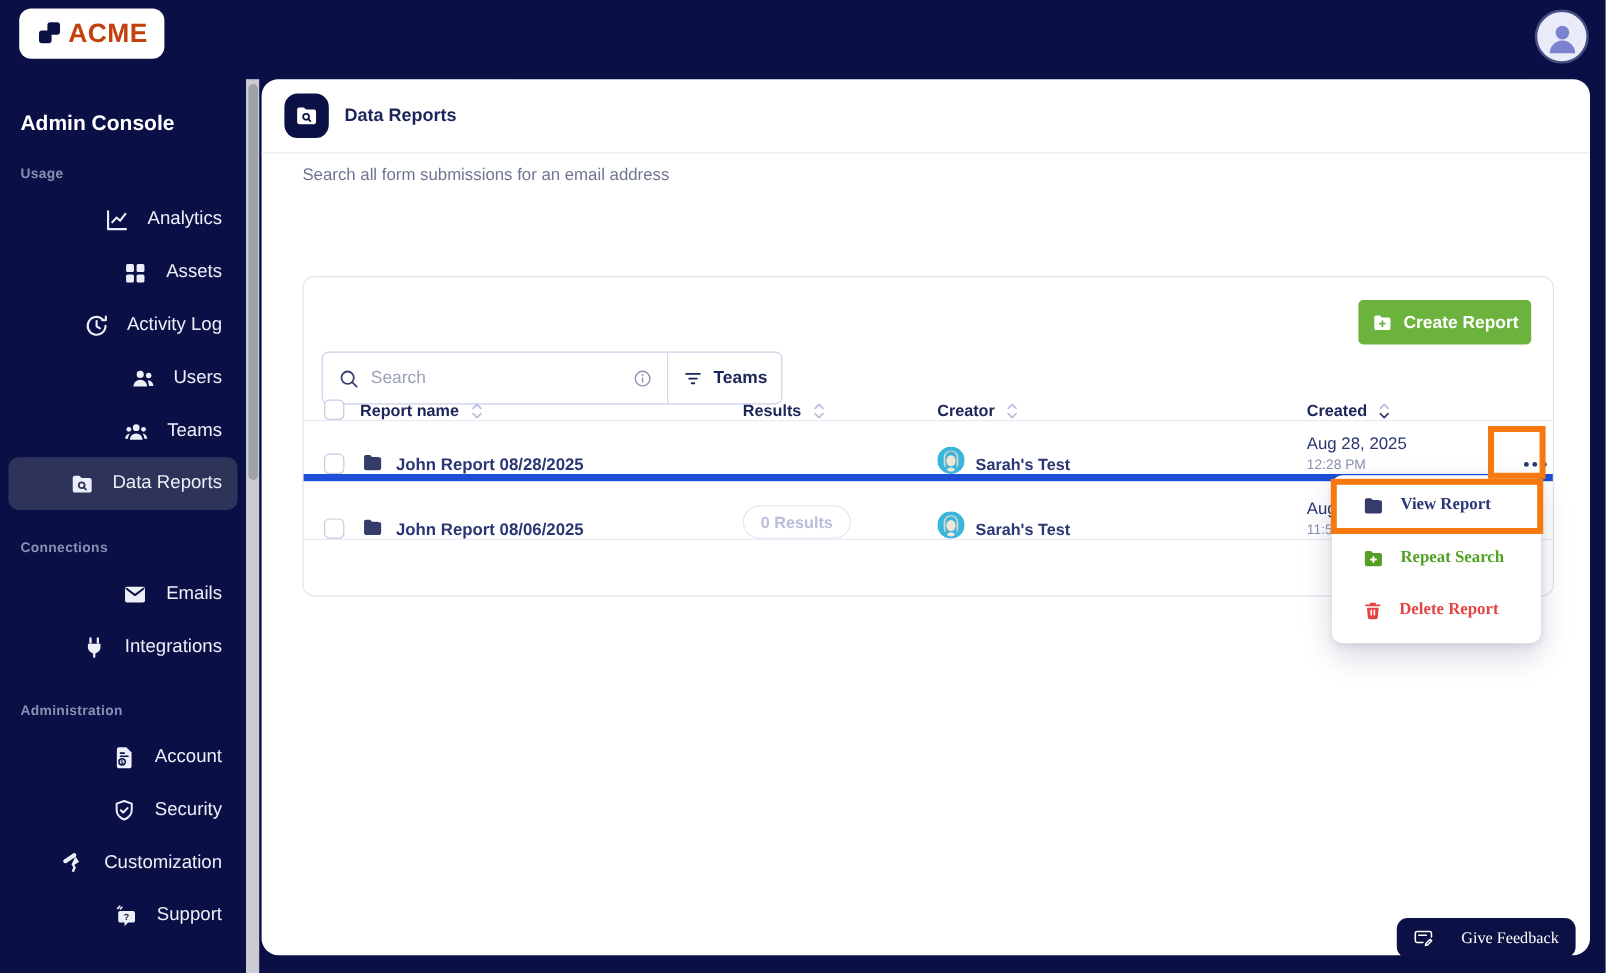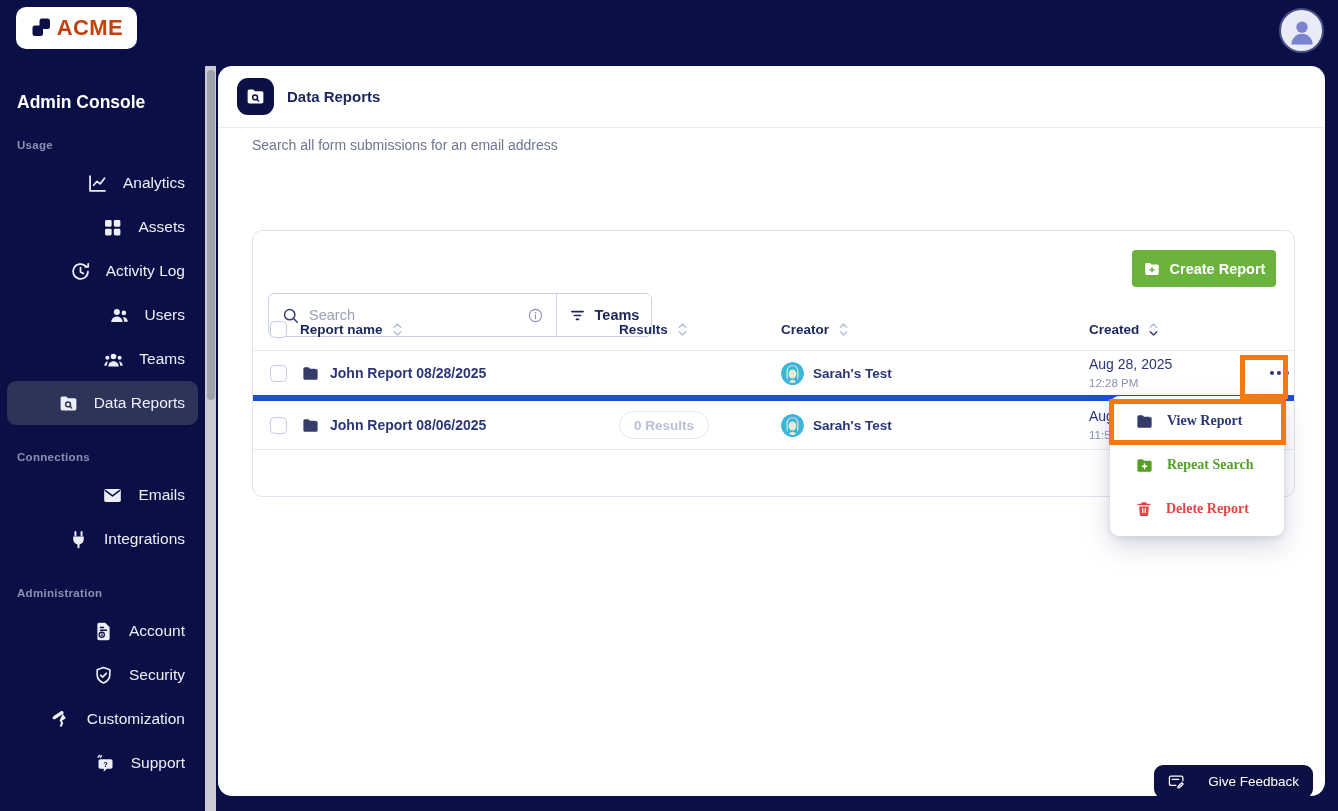--- a/index.html
+++ b/index.html
@@ -88,21 +88,21 @@
     color:#fff; font-family:inherit; font-weight:bold; font-size:14.5px;
     display:flex; align-items:center; justify-content:center; gap:9px;
   }
 
   .trow { position:absolute; left:0; right:0; }
   .thead  { top:78px;  height:42px; border-bottom:1px solid #e7eaf5; }
   .trow1  { top:120px; height:50px; border-bottom:6px solid #1d4ed8; }
   .trow2  { top:170px; height:49px; border-bottom:1px solid #e7eaf5; }
   .tfoot  { top:219px; height:47px; }
 
-  .cell { position:absolute; top:0; bottom:0; display:flex; align-items:center; }
+  .cell { position:absolute; top:0; bottom:0; display:flex; align-items:flex-end; }
   .c-check   { left:17px; }
   .c-name    { left:48px; gap:10px; }
   .c-results { left:366px; }
   .c-creator { left:528px; gap:9px; }
   .c-created { left:836px; }
   .c-actions { left:995px; width:62px; justify-content:center; }
 
   .th-label { font-size:13.5px; font-weight:bold; color:#1b2559; display:flex; align-items:center; gap:8px; }
   .sort-icon .chev { stroke:#b9c0dd; }
   .sort-icon .chev.active { stroke:#39406e; }
@@ -148,21 +148,21 @@
 
   
   .anno { position:absolute; border:5px solid #f5790f; z-index:6; pointer-events:none; }
   .anno-ellipsis { left:1022px; top:289px; width:48px; height:44px; }
   .anno-view     { left:891px;  top:333px; width:177px; height:46px; }
 
   
   .feedback-btn {
     position:absolute; right:12px; bottom:-2px; height:33px; padding:0 14px;
     background:#0c1145; border:none; border-radius:9px; cursor:pointer;
-    color:#fff; font-family:Liberation Sans, sans-serif; font-size:13.5px;
+    color:#fff; font-family:Liberation Serif, serif; font-size:13.5px;
     display:flex; align-items:center; gap:23px; z-index:7;
   }
 </style>
 </head>
 <body>
 
 <div class="topbar">
   <div class="logo">
     <span>
       <svg width="24" height="24" viewBox="0 0 24 24" fill="#0c1145">

